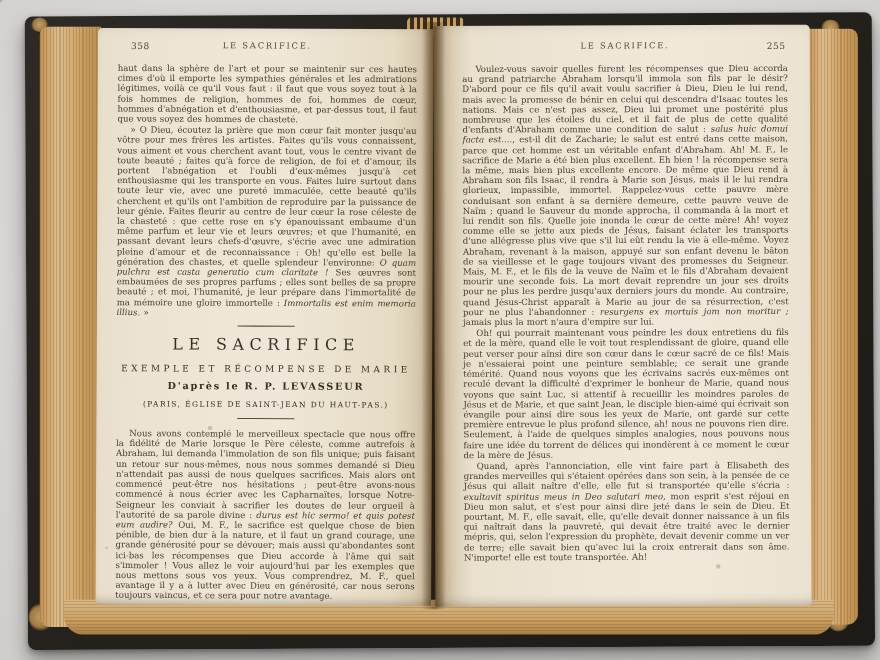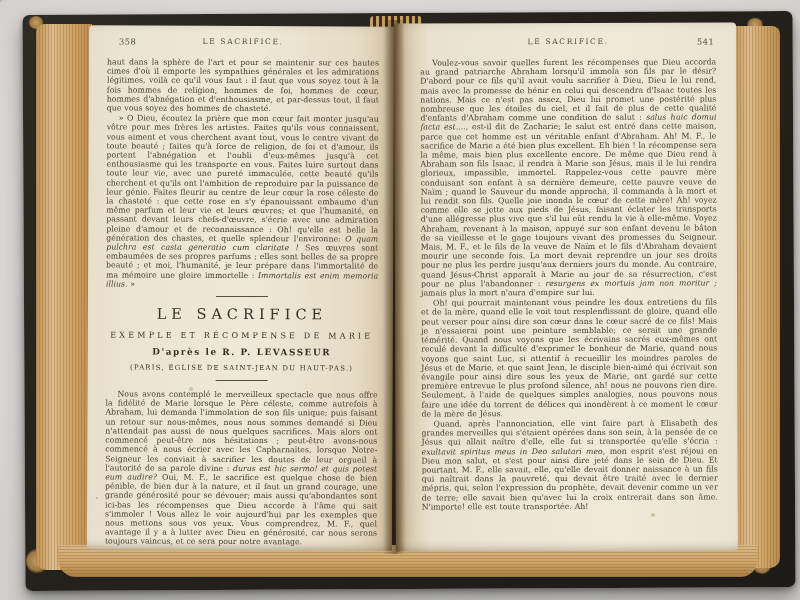--- a/index.html
+++ b/index.html
@@ -113,21 +113,21 @@
       </div>
 
       <p class="body indent"><span>Nous avons contemplé le merveilleux spectacle que nous offre la fidélité de Marie lorsque le Père céleste, comme autrefois à Abraham, lui demanda l'immolation de son fils unique; puis faisant un retour sur nous-mêmes, nous nous sommes demandé si Dieu n'attendait pas aussi de nous quelques sacrifices. Mais alors ont commencé peut-être nos hésitations ; peut-être avons-nous commencé à nous écrier avec les Capharnaïtes, lorsque Notre-Seigneur les conviait à sacrifier les doutes de leur orgueil à l'autorité de sa parole divine : </span><em>durus est hic sermo! et quis potest eum audire?</em><span> Oui, M. F., le sacrifice est quelque chose de bien pénible, de bien dur à la nature, et il faut un grand courage, une grande générosité pour se dévouer; mais aussi qu'abondantes sont ici-bas les récompenses que Dieu accorde à l'âme qui sait s'immoler ! Vous allez le voir aujourd'hui par les exemples que nous mettons sous vos yeux. Vous comprendrez, M. F., quel avantage il y a à lutter avec Dieu en générosité, car nous serons toujours vaincus, et ce sera pour notre avantage.</span></p>
     </div>
   </div>
 
   <div class="page page-right">
     <div class="content">
       <div class="running-head">
         <span>LE SACRIFICE.</span>
-        <span class="pnum at-right">541</span>
+        <span class="pnum at-right">255</span>
       </div>
       <p class="body indent"><span>Voulez-vous savoir quelles furent les récompenses que Dieu accorda au grand patriarche Abraham lorsqu'il immola son fils par le désir? D'abord pour ce fils qu'il avait voulu sacrifier à Dieu, Dieu le lui rend, mais avec la promesse de bénir en celui qui descendra d'Isaac toutes les nations. Mais ce n'est pas assez, Dieu lui promet une postérité plus nombreuse que les étoiles du ciel, et il fait de plus de cette qualité d'enfants d'Abraham comme une condition de salut : </span><em>salus huic domui facta est....</em><span>, est-il dit de Zacharie; le salut est entré dans cette maison, parce que cet homme est un véritable enfant d'Abraham. Ah! M. F., le sacrifice de Marie a été bien plus excellent. Eh bien ! la récompense sera la même, mais bien plus excellente encore. De même que Dieu rend à Abraham son fils Isaac, il rendra à Marie son Jésus, mais il le lui rendra glorieux, impassible, immortel. Rappelez-vous cette pauvre mère conduisant son enfant à sa dernière demeure, cette pauvre veuve de Naïm ; quand le Sauveur du monde approcha, il commanda à la mort et lui rendit son fils. Quelle joie inonda le cœur de cette mère! Ah! voyez comme elle se jette aux pieds de Jésus, faisant éclater les transports d'une allégresse plus vive que s'il lui eût rendu la vie à elle-même. Voyez Abraham, revenant à la maison, appuyé sur son enfant devenu le bâton de sa vieillesse et le gage toujours vivant des promesses du Seigneur. Mais, M. F., et le fils de la veuve de Naïm et le fils d'Abraham devaient mourir une seconde fois. La mort devait reprendre un jour ses droits pour ne plus les perdre jusqu'aux derniers jours du monde. Au contraire, quand Jésus-Christ apparaît à Marie au jour de sa résurrection, c'est pour ne plus l'abandonner : </span><em>resurgens ex mortuis jam non moritur ;</em><span> jamais plus la mort n'aura d'empire sur lui.</span></p>
       <p class="body indent"><span>Oh! qui pourrait maintenant vous peindre les doux entretiens du fils et de la mère, quand elle le voit tout resplendissant de gloire, quand elle peut verser pour ainsi dire son cœur dans le cœur sacré de ce fils! Mais je n'essaierai point une peinture semblable; ce serait une grande témérité. Quand nous voyons que les écrivains sacrés eux-mêmes ont reculé devant la difficulté d'exprimer le bonheur de Marie, quand nous voyons que saint Luc, si attentif à recueillir les moindres paroles de Jésus et de Marie, et que saint Jean, le disciple bien-aimé qui écrivait son évangile pour ainsi dire sous les yeux de Marie, ont gardé sur cette première entrevue le plus profond silence, ah! nous ne pouvons rien dire. Seulement, à l'aide de quelques simples analogies, nous pouvons nous faire une idée du torrent de délices qui inondèrent à ce moment le cœur de la mère de Jésus.</span></p>
       <p class="body indent"><span>Quand, après l'annonciation, elle vint faire part à Elisabeth des grandes merveilles qui s'étaient opérées dans son sein, à la pensée de ce Jésus qui allait naître d'elle, elle fut si transportée qu'elle s'écria : </span><em>exultavit spiritus meus in Deo salutari meo</em><span>, mon esprit s'est réjoui en Dieu mon salut, et s'est pour ainsi dire jeté dans le sein de Dieu. Et pourtant, M. F., elle savait, elle, qu'elle devait donner naissance à un fils qui naîtrait dans la pauvreté, qui devait être traité avec le dernier mépris, qui, selon l'expression du prophète, devait devenir comme un ver de terre; elle savait bien qu'avec lui la croix entrerait dans son âme. N'importe! elle est toute transportée. Ah!</span></p>
     </div>
   </div>
 
   <div class="gutter"></div>
   <div class="specks"></div>
 </div>

